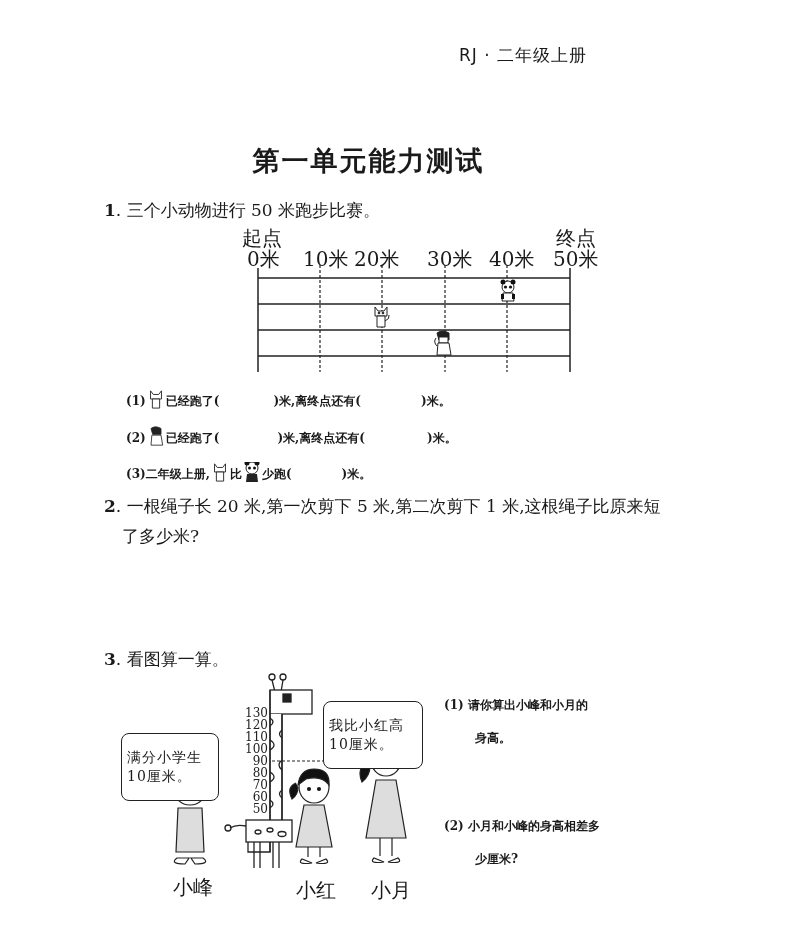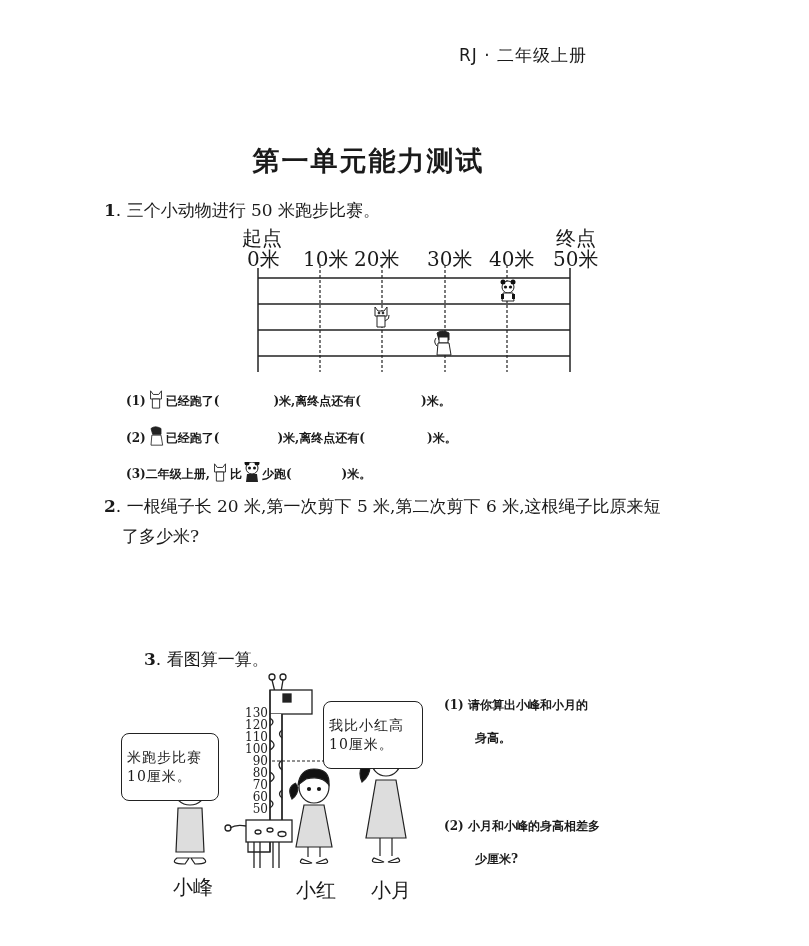--- a/index.html
+++ b/index.html
@@ -109,25 +109,25 @@
       <circle cx="8" cy="6" r="6" fill="#fff" stroke="#222"></circle>
       <circle cx="3" cy="1" r="2.5" fill="#111"></circle>
       <circle cx="13" cy="1" r="2.5" fill="#111"></circle>
       <circle cx="5.5" cy="6" r="1.5" fill="#111"></circle>
       <circle cx="10.5" cy="6" r="1.5" fill="#111"></circle>
       <path d="M3 12 L13 12 L14 20 L2 20 Z" fill="#222"></path>
     </svg><span>少跑(</span><span class="gap" style="width:50px;"></span><span>)米。</span>
 </div>
 
 <div class="abs qtext" style="left:104px; top:495px;">
-  <span class="qnum">2</span><span>. 一根绳子长 20 米,第一次剪下 5 米,第二次剪下 6 米,这根绳子比原来短</span>
+  <span class="qnum">2</span><span>. 一根绳子长 20 米,第一次剪下 5 米,第二次剪下 1 米,这根绳子比原来短</span>
 </div>
 <div class="abs qtext" style="left:122px; top:525px;">了多少米?</div>
 
-<div class="abs qtext" style="left:104px; top:648px;margin-left:40px;">
+<div class="abs qtext" style="left:104px; top:648px;">
   <span class="qnum">3</span><span>. 看图算一算。</span>
 </div>
 
 <svg class="abs" style="left:220px; top:670px;" width="230" height="200" viewBox="220 670 230 200">
   <g stroke="#222" stroke-width="1.3" fill="none">
 
     <circle cx="272" cy="677" r="3"></circle>
       <circle cx="283" cy="677" r="3"></circle>
     <line x1="272" y1="680" x2="275" y2="692"></line>
       <line x1="283" y1="680" x2="281" y2="692"></line>
@@ -207,21 +207,21 @@
       <circle cx="39" cy="24" r="1.5" fill="#111"></circle>
     <path d="M24 42 L44 42 L54 100 L14 100 Z" fill="#ddd"></path>
     <line x1="28" y1="100" x2="28" y2="118"></line>
       <line x1="40" y1="100" x2="40" y2="118"></line>
     <path d="M22 120 q-6 6 10 4 Z" fill="#fff"></path>
       <path d="M46 120 q6 6 -10 4 Z" fill="#fff"></path>
   </g>
 </svg>
 
 <div class="abs bubble" style="left:121px; top:733px; width:86px;">
-  <div>米跑步比赛</div>
+  <div>满分小学生</div>
   <div>10厘米。</div>
 </div>
 <div class="abs bubble" style="left:323px; top:701px; width:88px;">
   <div>我比小红高</div>
   <div>10厘米。</div>
 </div>
 
 <div class="abs label-sm" style="left:173px; top:874px;">小峰</div>
 <div class="abs label-sm" style="left:296px; top:877px;">小红</div>
 <div class="abs label-sm" style="left:371px; top:877px;">小月</div>

